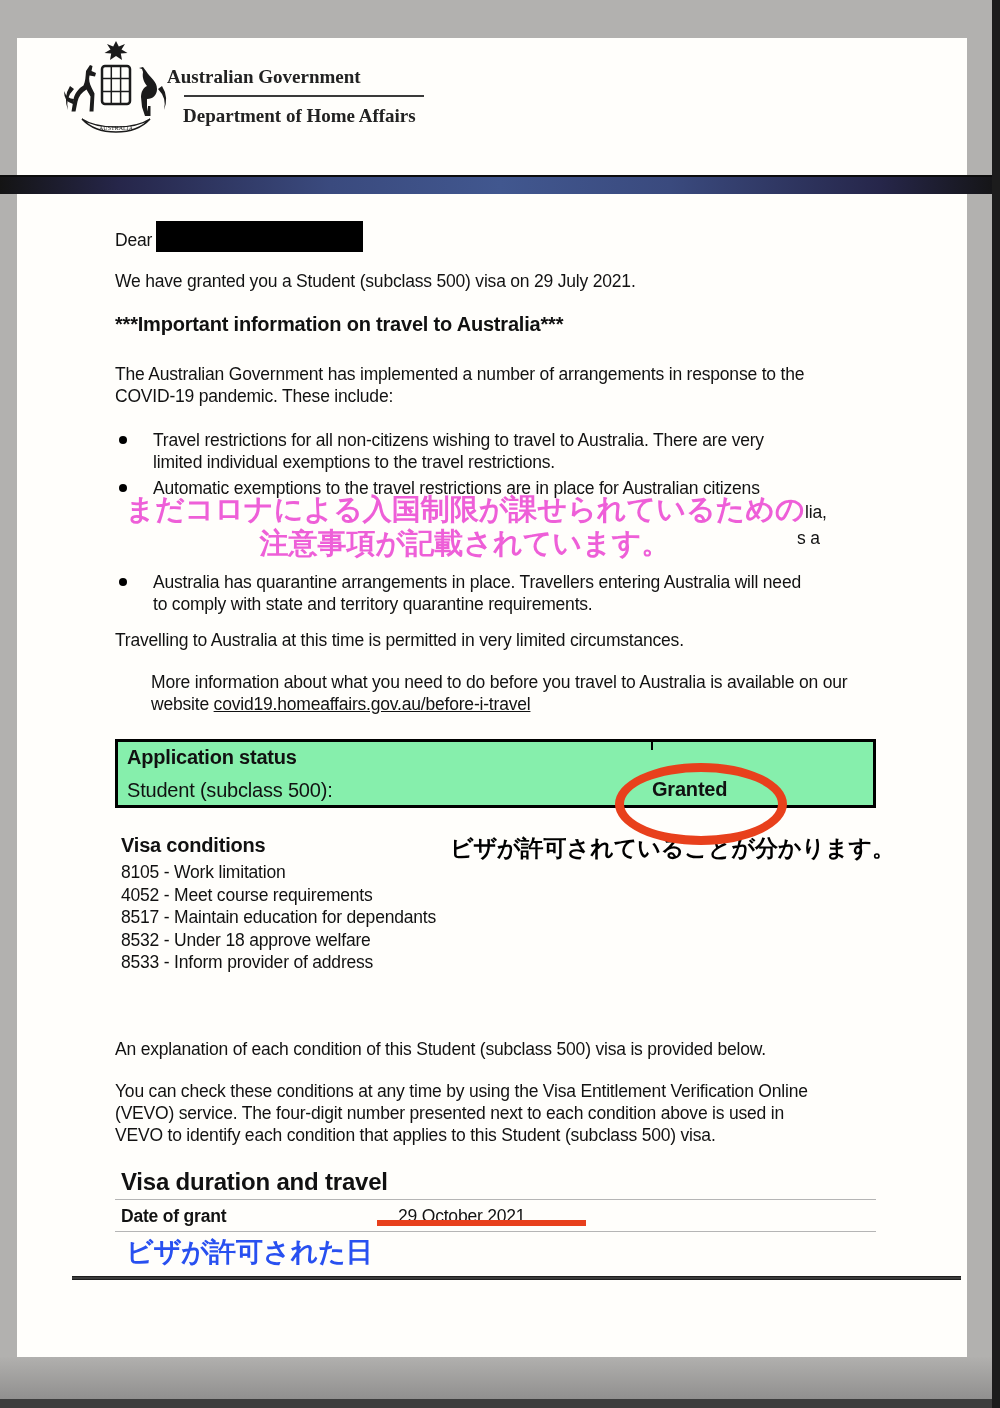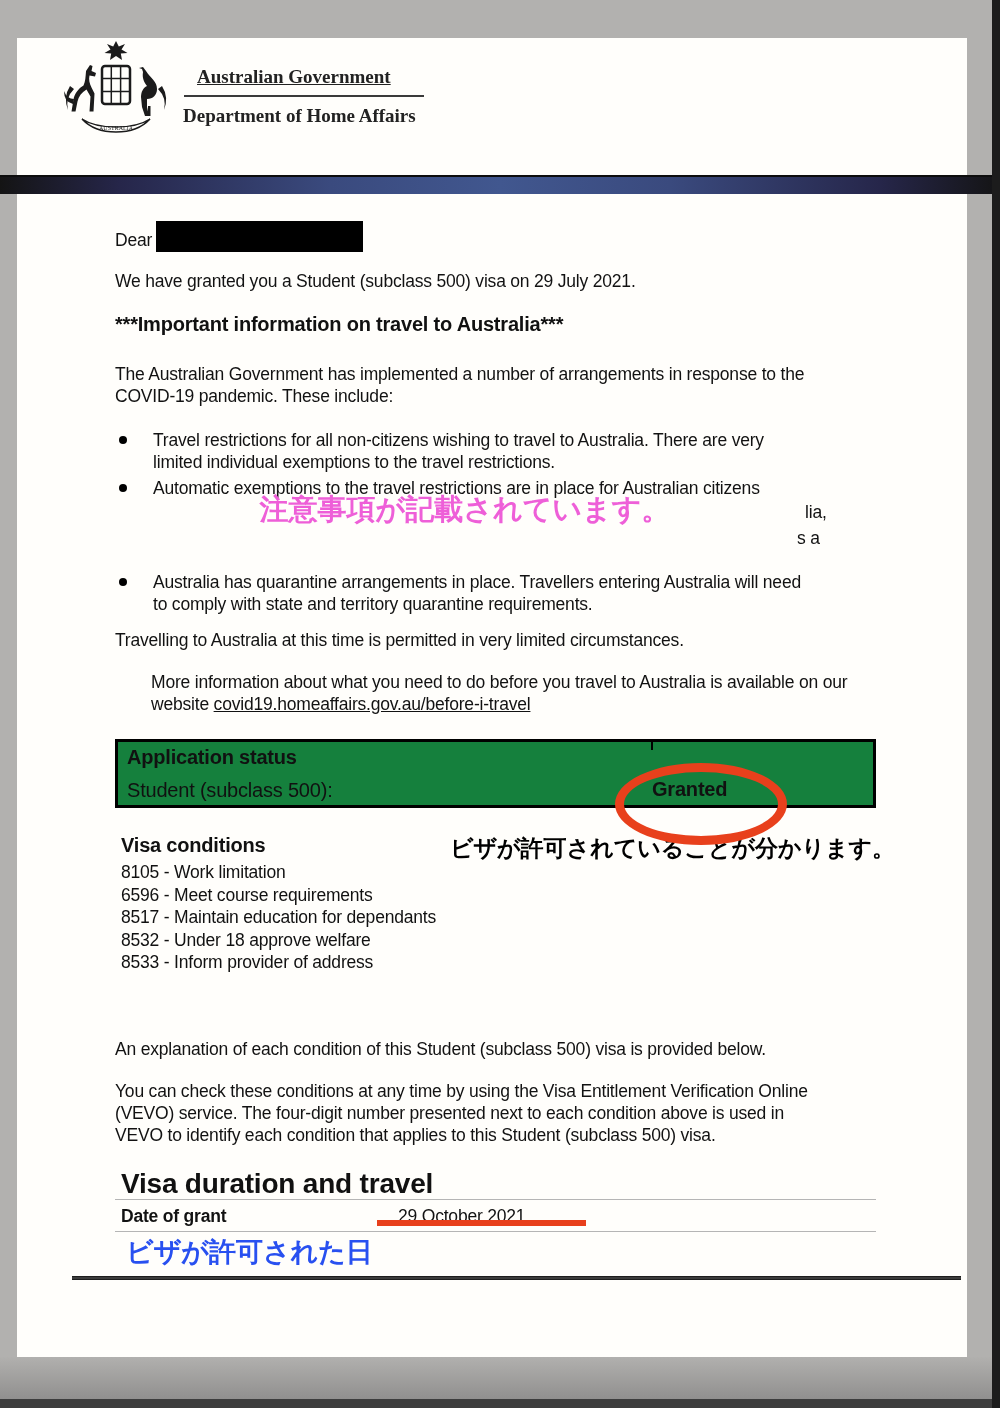--- a/index.html
+++ b/index.html
@@ -7,21 +7,21 @@
           font-family:"Liberation Sans",sans-serif;color:#111;}
   .abs{position:absolute;}
   .page{left:17px;top:38px;width:950px;height:1319px;background:#fffefb;}
   .top-bar{left:0;top:175px;width:1000px;height:19px;box-sizing:border-box;border-top:2px solid #0d0d0d;
     background:linear-gradient(90deg,#141414 0%,#26264a 12%,#3a4a7e 33%,#41578f 50%,#3a4a7e 67%,#26264a 88%,#141414 100%);}
   .right-strip{left:992px;top:0;width:8px;height:1408px;background:#1c1c1c;z-index:50;}
   .bottom-fade{left:0;top:1357px;width:1000px;height:43px;background:linear-gradient(180deg,#b1b0ae,#908f8e);}
   .bottom-bar{left:0;top:1399px;width:1000px;height:9px;background:#3d3d3d;}
 
   .gov-title,.dept-title{font-family:"Liberation Serif",serif;font-weight:bold;font-size:19px;color:#222;}
-  .gov-title{left:197px;top:66px;text-decoration:underline;}
+  .gov-title{left:167px;top:66px;}
   .header-rule{left:184px;top:95px;width:240px;height:2px;background:#3a3a3a;}
   .dept-title{left:183px;top:105px;}
 
   .body-text{font-size:17.5px;line-height:22px;letter-spacing:-0.2px;color:#121212;}
   .pre{white-space:pre-line;}
   .bold{font-weight:bold;}
 
   .dear{left:115px;top:229px;}
   .redaction{left:156px;top:221px;width:207px;height:31px;background:#000;}
   .p-grant{left:115px;top:270px;width:770px;}
@@ -35,35 +35,35 @@
   .frag1{left:805px;top:501px;}
   .frag2{left:797px;top:527px;}
   .bullet3{left:153px;top:571px;width:730px;}
 
   .pink-note{left:108px;top:492px;width:714px;text-align:center;font-weight:bold;
     font-size:29px;line-height:34px;color:#ee5fd8;font-family:"DejaVu Sans",sans-serif;z-index:6;}
   .p-travelling{left:115px;top:629px;width:770px;}
   .p-moreinfo{left:115px;top:671px;width:775px;margin-left:36px;}
   .doc-link{text-decoration:underline;color:#121212;}
 
-  .status-box{left:115px;top:739px;width:761px;height:69px;box-sizing:border-box;border:3px solid #000;background:#15803d;}
+  .status-box{left:115px;top:739px;width:761px;height:69px;box-sizing:border-box;border:3px solid #000;background:#86efac;}
   .sb-title{left:9px;top:4px;font-size:20px;font-weight:bold;letter-spacing:-0.2px;}
   .sb-label{left:9px;top:37px;font-size:20px;letter-spacing:-0.2px;}
   .sb-value{left:534px;top:36px;font-size:20px;font-weight:bold;letter-spacing:-0.2px;}
   .box-tick{left:651px;top:741px;width:2px;height:9px;background:#000;}
   .red-ellipse{left:615px;top:763px;width:154px;height:64px;border:9px solid #e8401c;border-radius:50%;z-index:5;}
 
   .blue-note1{left:450px;top:833px;font-size:23px;font-weight:bold;color:#000000;font-family:"DejaVu Sans",sans-serif;}
   .h-conditions{left:121px;top:834px;font-size:20px;font-weight:bold;letter-spacing:-0.2px;}
   .cond-list{left:121px;top:861px;font-size:17.5px;line-height:22.5px;letter-spacing:-0.2px;}
 
   .p-explanation{left:115px;top:1038px;width:780px;}
   .p-vevo{left:115px;top:1080px;width:780px;}
 
-  .h-duration{left:121px;top:1168px;font-size:28px;font-weight:bold;letter-spacing:-0.2px;}
+  .h-duration{left:121px;top:1168px;font-size:24px;font-weight:bold;letter-spacing:-0.2px;}
   .rule-a{left:115px;top:1199px;width:761px;height:1px;background:#b5b5b5;}
   .rule-b{left:115px;top:1231px;width:761px;height:1px;background:#b5b5b5;}
   .row-label{left:121px;top:1205px;}
   .row-value{left:398px;top:1205px;}
   .red-underline{left:377px;top:1220px;width:209px;height:6px;background:#e8401c;z-index:3;}
   .blue-note2{left:126px;top:1234px;font-size:27px;font-weight:bold;color:#2850f0;font-family:"DejaVu Sans",sans-serif;}
   .black-rule{left:72px;top:1276px;width:889px;height:4px;background:linear-gradient(180deg,#0f0f0f,#4a4a4a,#0f0f0f);}
 
   .emblem{left:56px;top:40px;width:120px;height:100px;}
 </style>
@@ -119,20 +119,21 @@
   <div class="abs bullet-dot b1-dot"></div>
   <div class="abs bullet1 body-text pre">Travel restrictions for all non-citizens wishing to travel to Australia. There are very
 limited individual exemptions to the travel restrictions.</div>
 
   <div class="abs bullet-dot b2-dot"></div>
   <div class="abs bullet2-l1 body-text">Automatic exemptions to the travel restrictions are in place for Australian citizens</div>
   <div class="abs frag1 body-text">lia,</div>
   <div class="abs frag2 body-text">s a</div>
 
   <div class="abs pink-note">
+    <div>まだコロナによる入国制限が課せられているための</div>
     <div>注意事項が記載されています。</div>
   </div>
 
   <div class="abs bullet-dot b3-dot"></div>
   <div class="abs p-travelling body-text">Travelling to Australia at this time is permitted in very limited circumstances.</div>
 
   <div class="abs bullet3 body-text pre">Australia has quarantine arrangements in place. Travellers entering Australia will need
 to comply with state and territory quarantine requirements.</div>
 
   <div class="abs p-moreinfo body-text"><span class="pre">More information about what you need to do before you travel to Australia is available on our
@@ -144,21 +145,21 @@
     <div class="abs sb-value">Granted</div>
   </div>
   <div class="abs box-tick"></div>
   <div class="abs red-ellipse"></div>
 
   <div class="abs blue-note1">ビザが許可されていることが分かります。</div>
 
   <div class="abs h-conditions">Visa conditions</div>
   <div class="abs cond-list">
     <div>8105 - Work limitation</div>
-    <div>6596 - Meet course requirements</div>
+    <div>4052 - Meet course requirements</div>
     <div>8517 - Maintain education for dependants</div>
     <div>8532 - Under 18 approve welfare</div>
     <div>8533 - Inform provider of address</div>
   </div>
 
   <div class="abs p-explanation body-text">An explanation of each condition of this Student (subclass 500) visa is provided below.</div>
   <div class="abs p-vevo body-text pre">You can check these conditions at any time by using the Visa Entitlement Verification Online
 (VEVO) service. The four-digit number presented next to each condition above is used in
 VEVO to identify each condition that applies to this Student (subclass 500) visa.</div>
 

